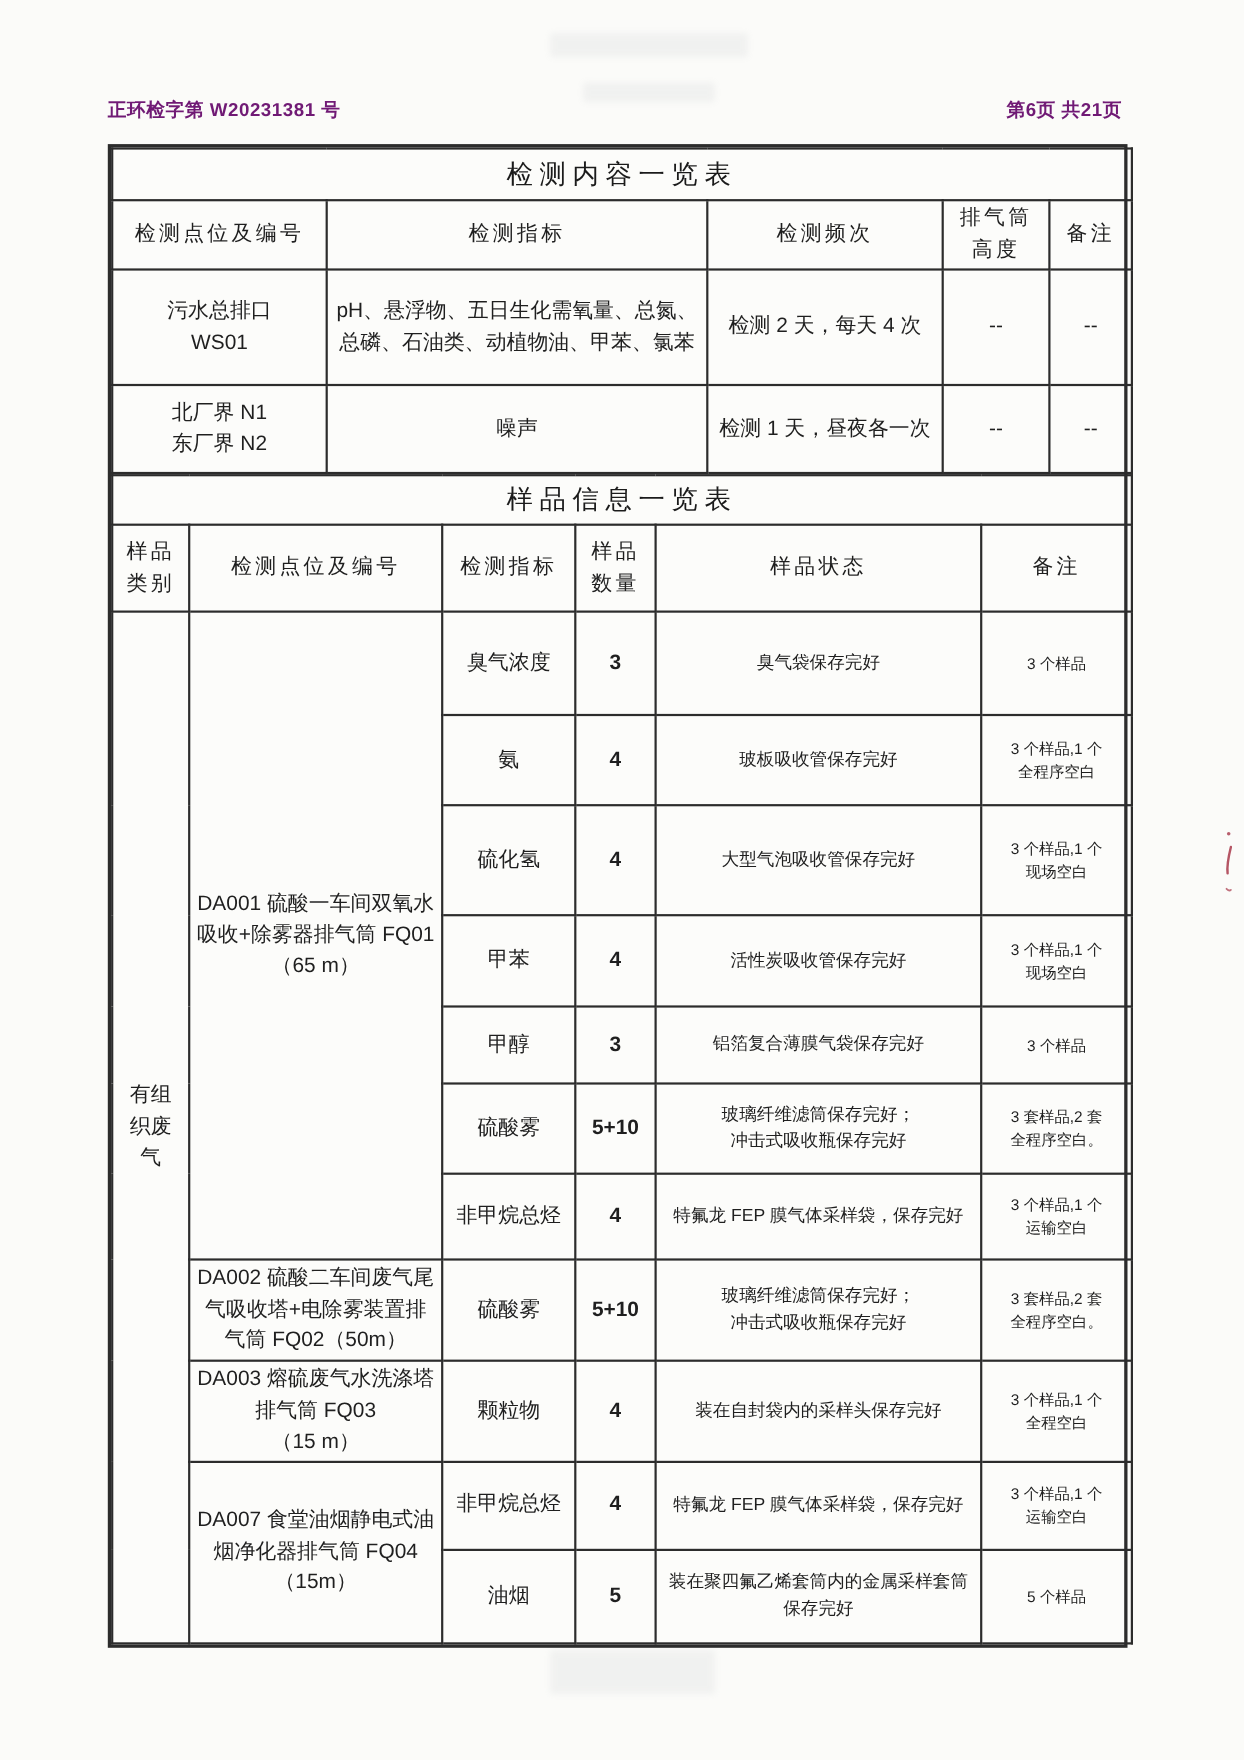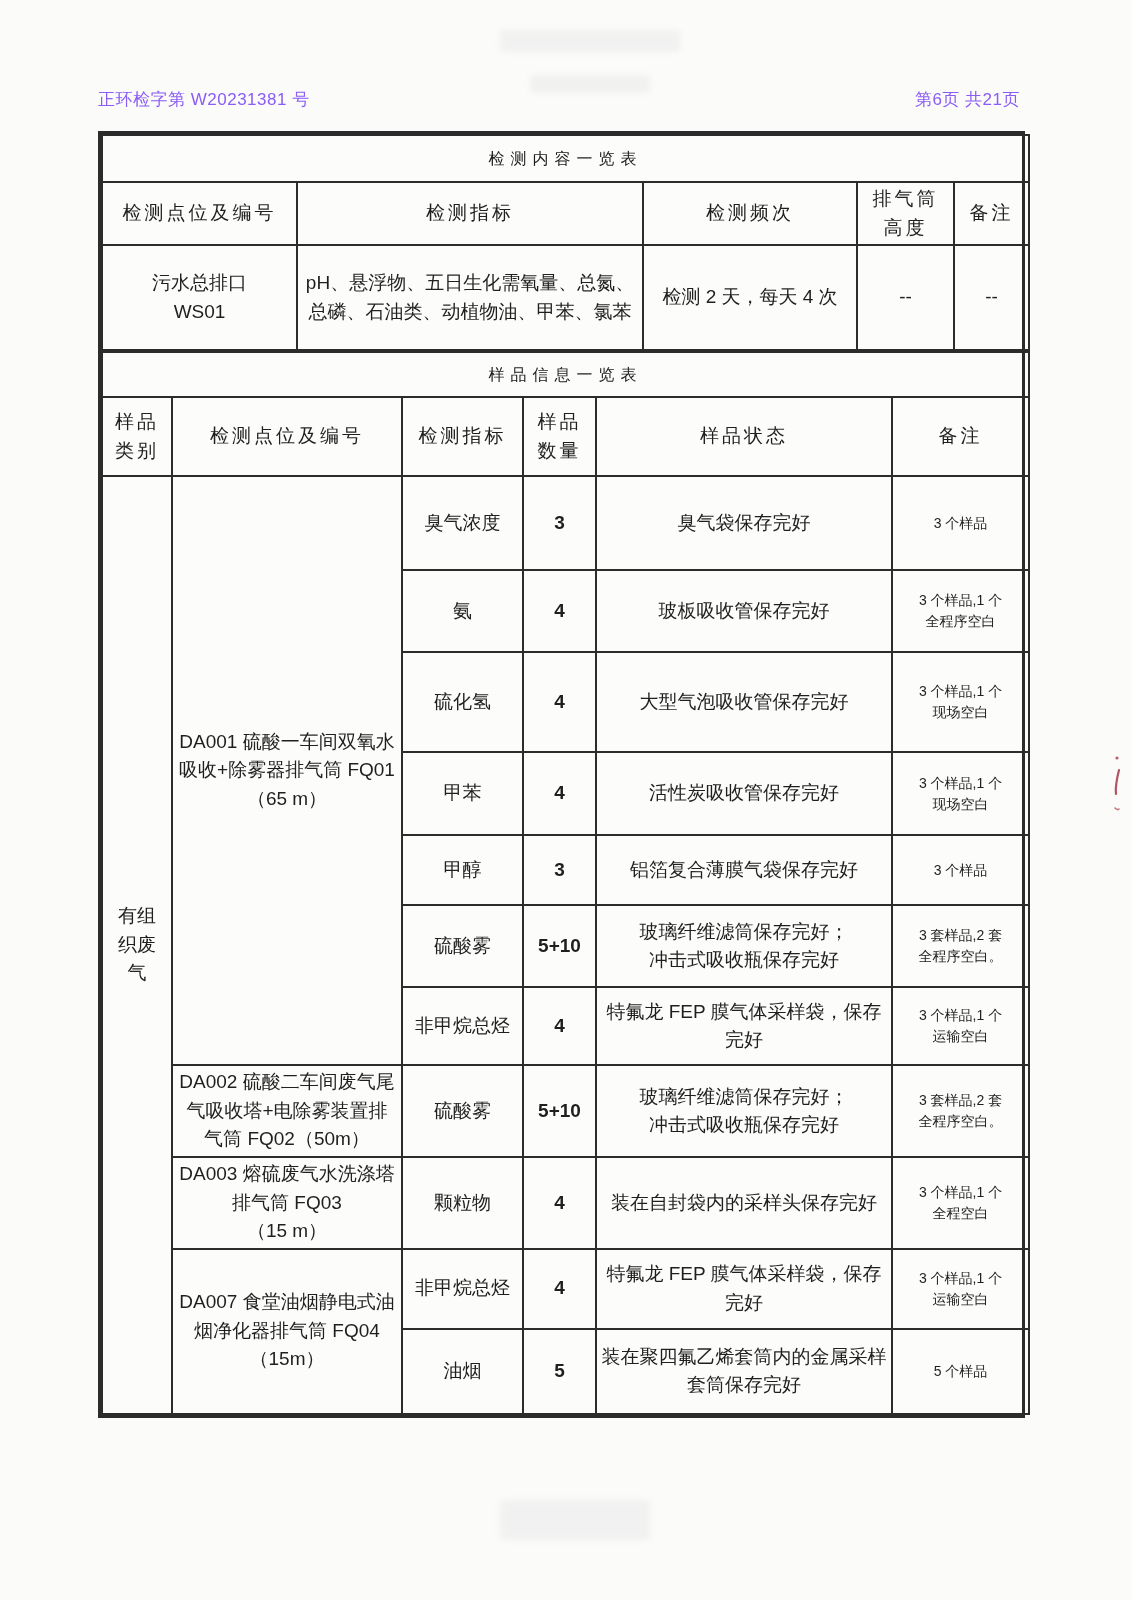--- a/index.html
+++ b/index.html
@@ -25,22 +25,22 @@
     pointer-events: none;
   }
   .page-header {
     position: absolute;
     top: 88px;
     left: 98px;
     width: 922px;
     display: flex;
     justify-content: space-between;
     font-size: 17px;
-    font-weight: 400;
-    color: #8b5cf6;
+    font-weight: 700;
+    color: #701a75;
     letter-spacing: 0.5px;
     text-align: center;
   }
   .doc-table {
     position: absolute;
     top: 131px;
     left: 98px;
     width: 927px;
     border: 3px solid #2c2c2c;
     background: #fcfcfa;
@@ -57,33 +57,33 @@
     vertical-align: middle;
     padding: 2px 4px;
     font-size: 19px;
     font-weight: 400;
     line-height: 1.5;
     white-space: pre-line;
     overflow: hidden;
     color: #1f1f1f;
   }
   tr.title-row td {
-    font-size: 16px;
+    font-size: 24px;
     letter-spacing: 6px;
     font-weight: 500;
     color: #1b1b1b;
   }
   tr.head th {
     letter-spacing: 3px;
     font-weight: 500;
   }
   td.qty { font-weight: 600; letter-spacing: 0; }
   td.point-cell { font-size: 19px; text-align: center; }
   td.remark-cell { font-size: 14px; }
-  td.status-cell { font-size: 19px; }
+  td.status-cell { font-size: 16px; }
   .red-mark {
     position: absolute;
     left: 1106px;
     top: 752px;
     width: 20px;
     height: 70px;
     pointer-events: none;
   }
 </style>
 </head>
@@ -123,20 +123,28 @@
         <th>检测频次</th>
         <th>排气筒
 高度</th>
         <th>备注</th>
       </tr>
       <tr style="height:105px">
         <td class="point-cell">污水总排口
 WS01</td>
         <td>pH、悬浮物、五日生化需氧量、总氮、总磷、石油类、动植物油、甲苯、氯苯</td>
         <td>检测 2 天，每天 4 次</td>
+        <td>--</td>
+        <td>--</td>
+      </tr>
+      <tr style="height:80px">
+        <td class="point-cell">北厂界 N1
+东厂界 N2</td>
+        <td>噪声</td>
+        <td>检测 1 天，昼夜各一次</td>
         <td>--</td>
         <td>--</td>
       </tr>
     </tbody>
       </table>
 
     <table>
       <colgroup>
         <col style="width:70px">
           <col style="width:230px">

